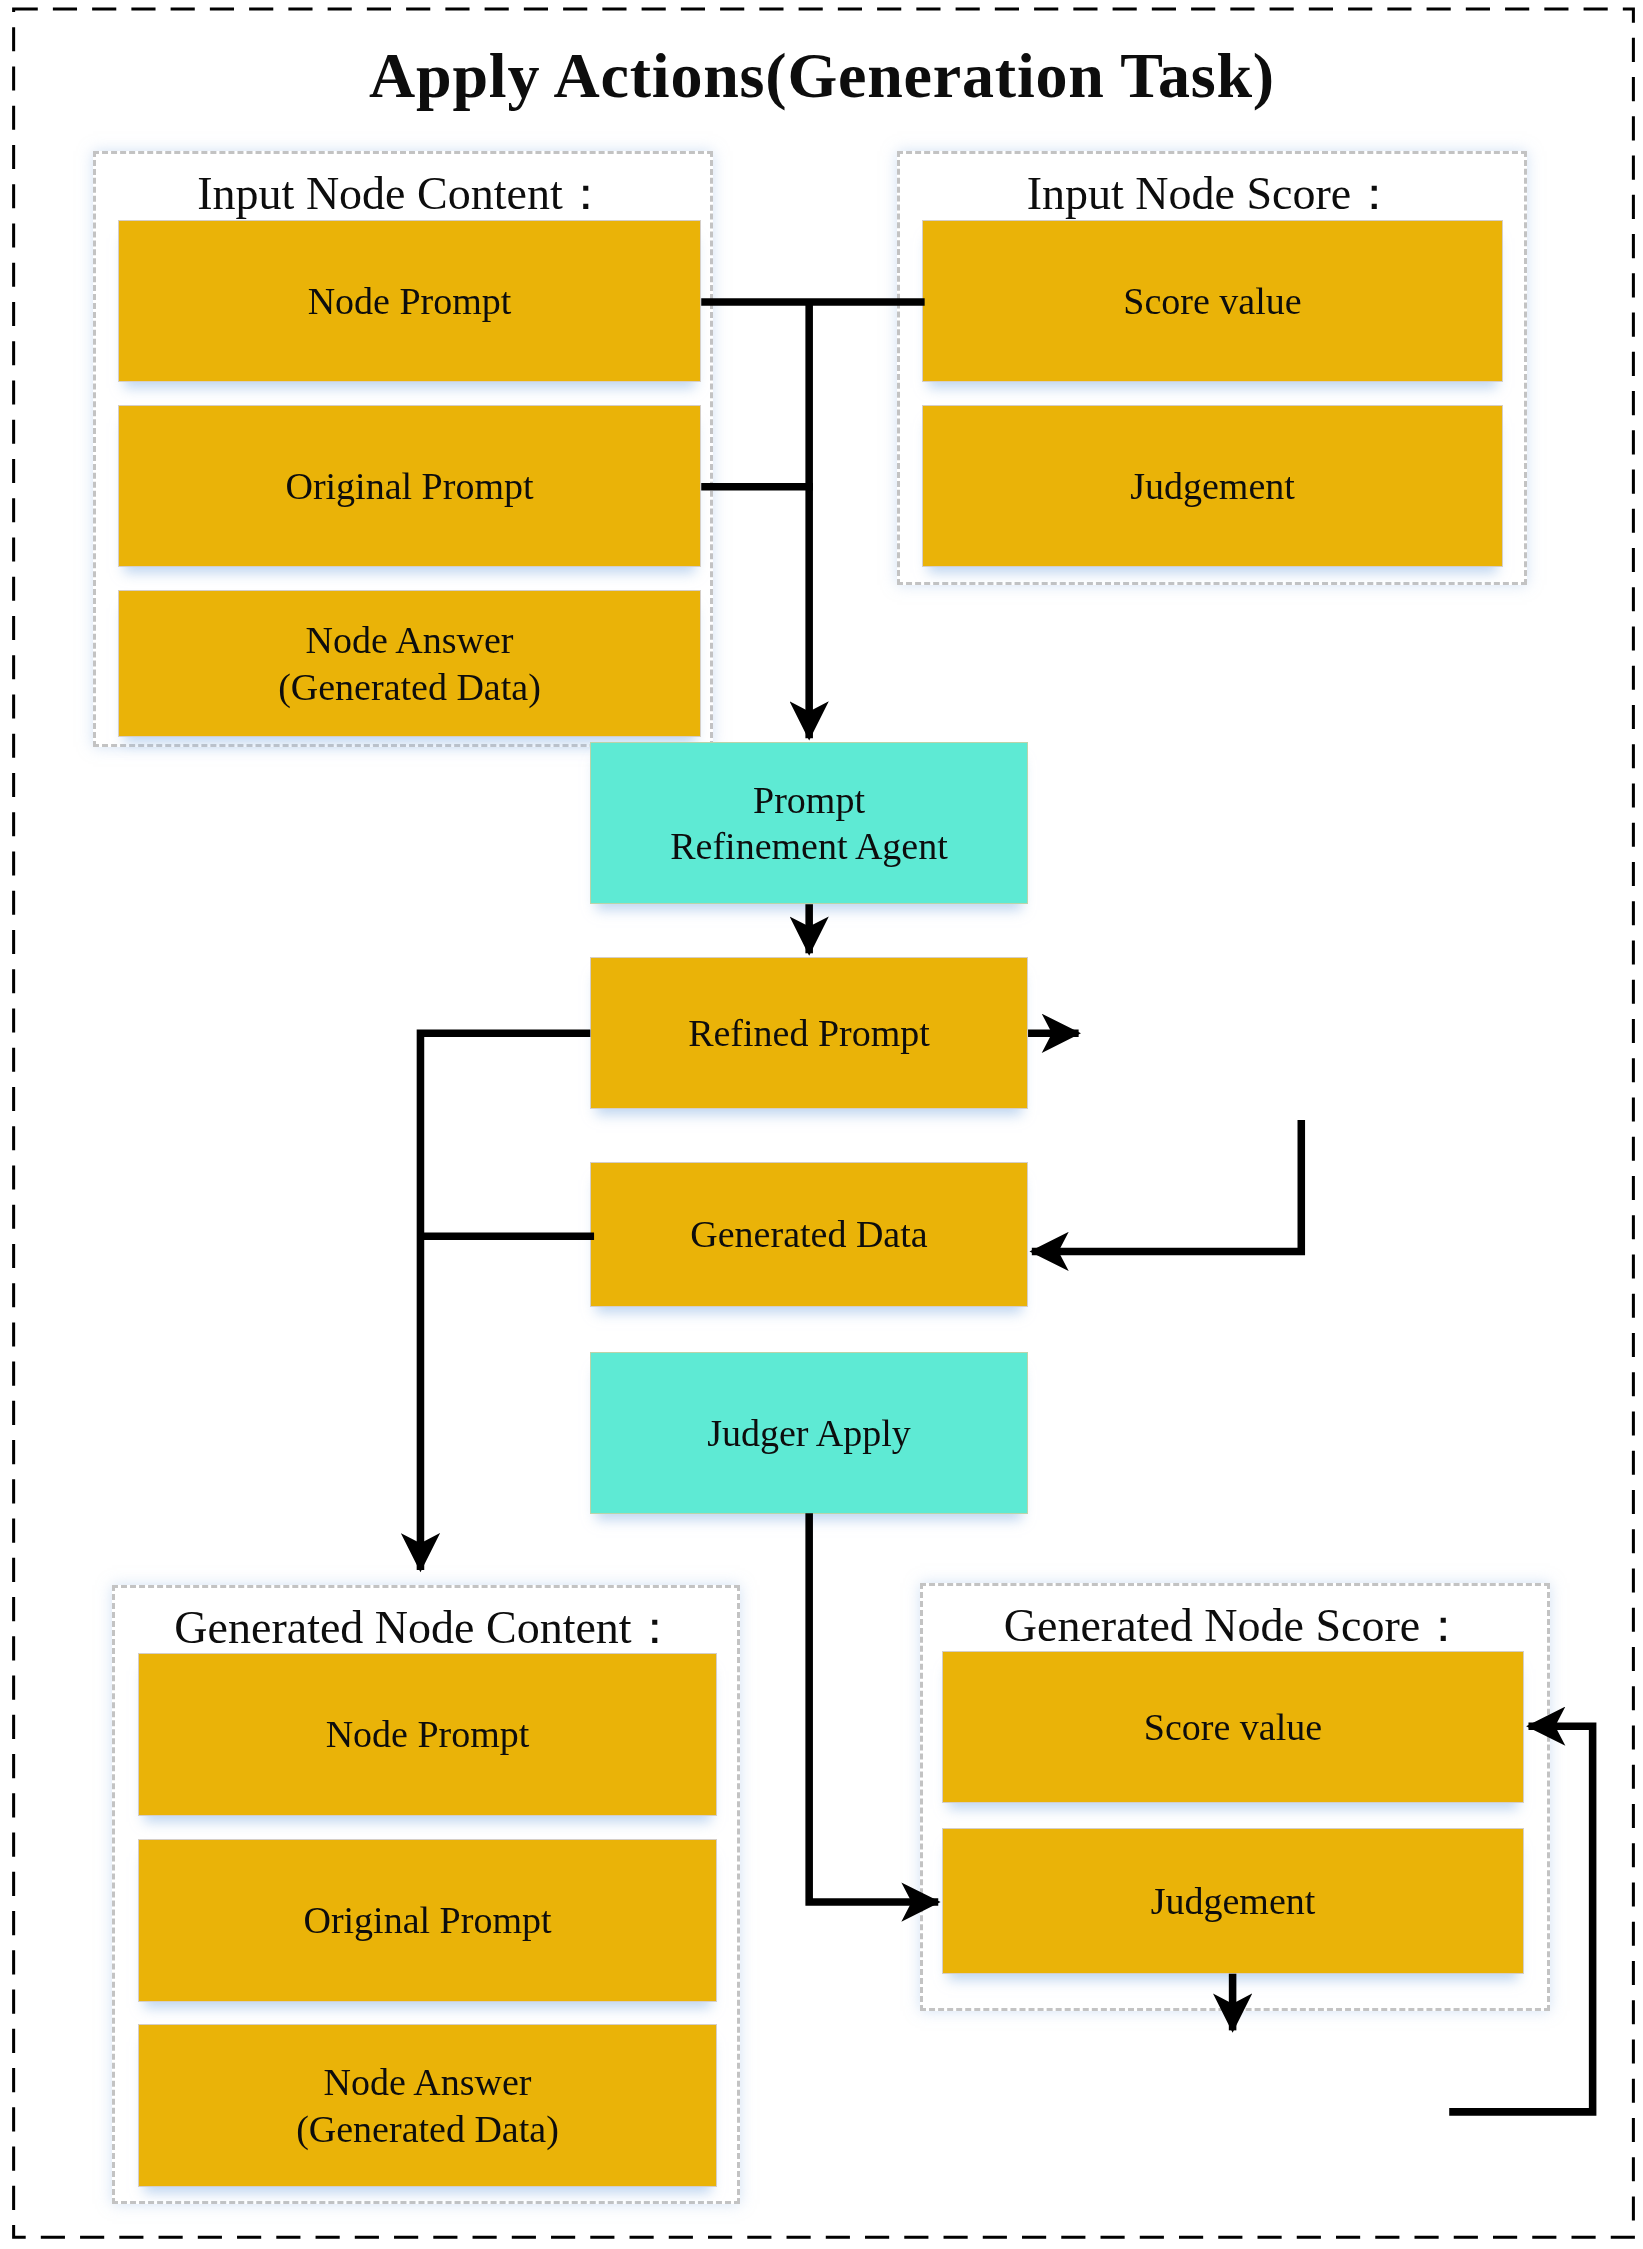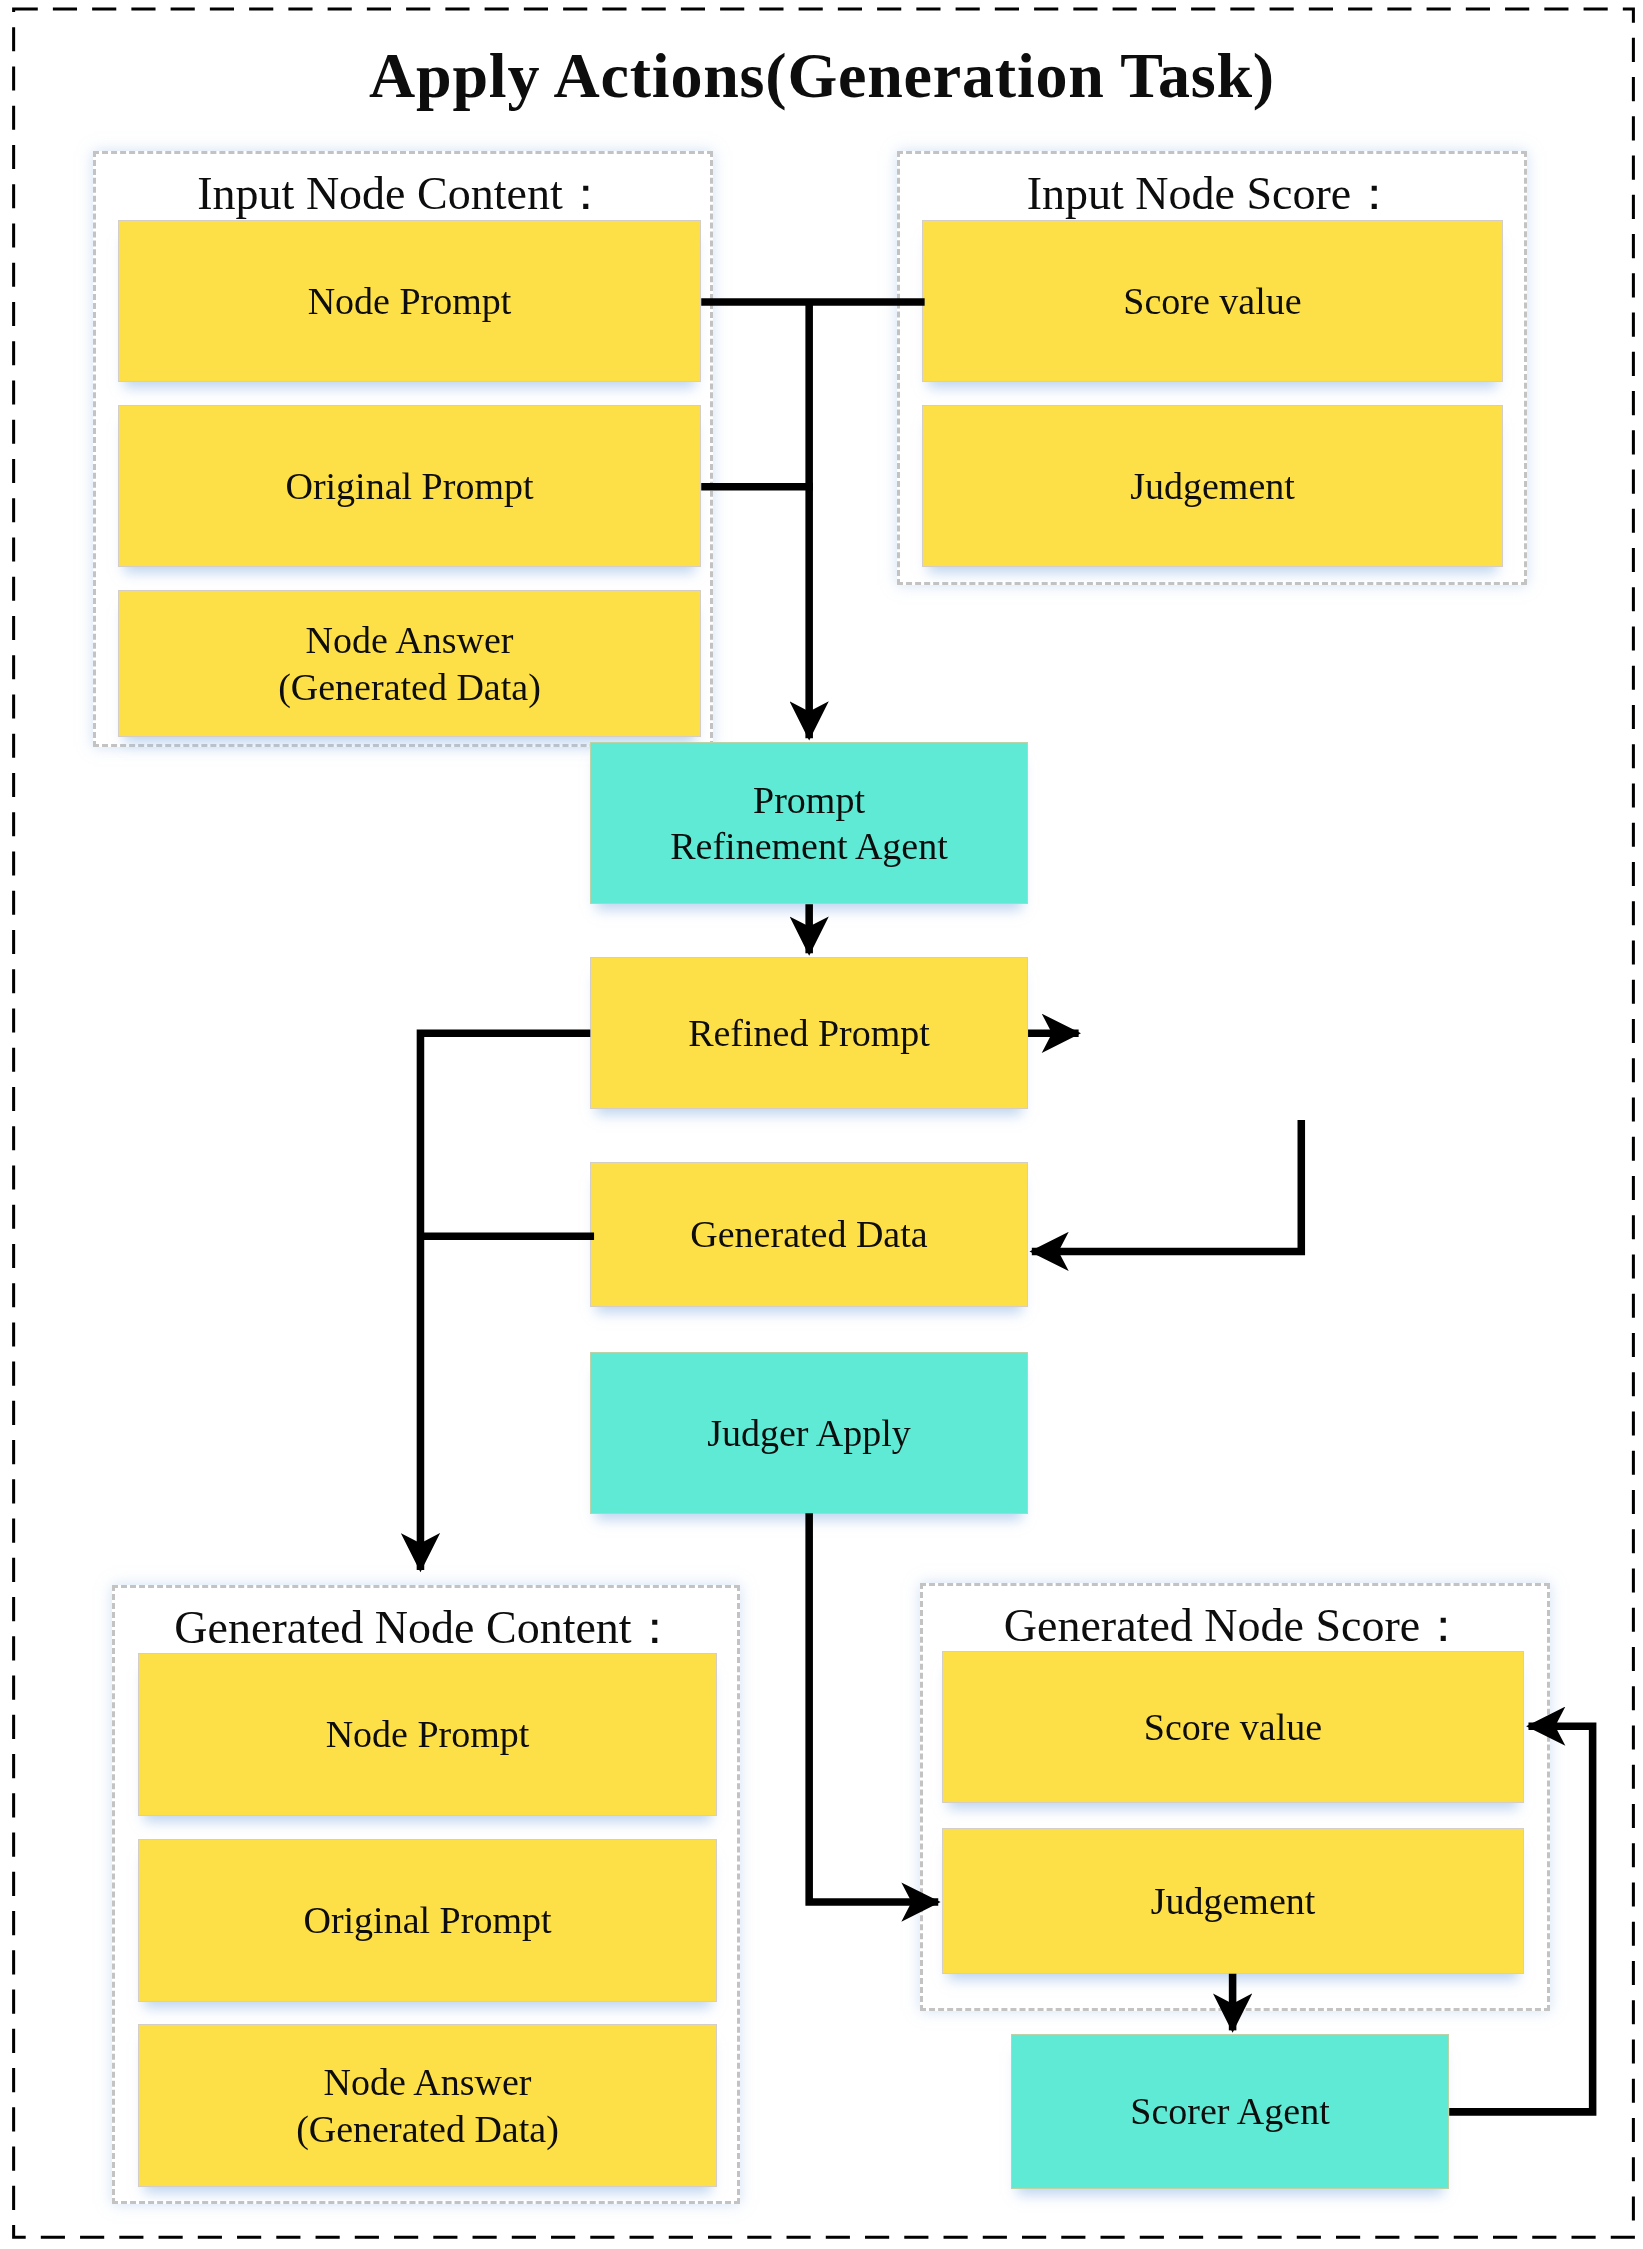--- a/index.html
+++ b/index.html
@@ -31,21 +31,21 @@
   
   .nodebox{
     position:absolute;
     display:flex;align-items:center;justify-content:center;
     text-align:center;
     font-size:38px;line-height:1.22;
     white-space:pre-line;
     box-sizing:border-box;
     box-shadow:0 12px 12px -6px rgba(158,192,232,0.65);
   }
-  .peach{background:#fde047;border:1.5px solid #d5cec7;}
+  .peach{background:#eab308;border:1.5px solid #d5cec7;}
   .green{background:#5eead4;border:1.5px solid #bcd3a9;}
   .blue{background:#5b9ad5;border:1.5px solid #a9bcd2;}
   svg.wires{position:absolute;left:0;top:0;pointer-events:none;}
 </style>
 </head>
 <body>
 
 <div class="stage">
 
   <div class="title">Apply Actions(Generation Task)</div>
@@ -77,21 +77,20 @@
   <div class="nodebox peach" style="left:138px;top:1839px;width:579px;height:163px;">Original Prompt</div>
   <div class="nodebox peach" style="left:138px;top:2024px;width:579px;height:163px;">Node Answer
 (Generated Data)</div>
 
   <div class="group" style="left:920px;top:1583px;width:630px;height:428px;">
     <div class="group-label">Generated Node Score：</div>
   </div>
   <div class="nodebox peach" style="left:942px;top:1651px;width:582px;height:152px;">Score value</div>
   <div class="nodebox peach" style="left:942px;top:1828px;width:582px;height:146px;">Judgement</div>
 
-  <div class="nodebox green" style="left:1011px;top:2034px;width:438px;height:155px;">Scorer Agent</div>
 
   <svg class="wires" width="1644" height="2250" viewBox="0 0 2178 2981">
     <defs>
       <marker id="ah" viewBox="0 0 10 10" refX="9.4" refY="5" markerWidth="5.6" markerHeight="5.2" orient="auto-start-reverse">
         <polygon points="0,0 10,5 0,10 2.6,5" fill="#000000"></polygon>
       </marker>
     </defs>
 
     <rect x="18" y="12" width="2146" height="2952" fill="none" stroke="#000000" stroke-width="4" stroke-dasharray="32 20"></rect>
 

